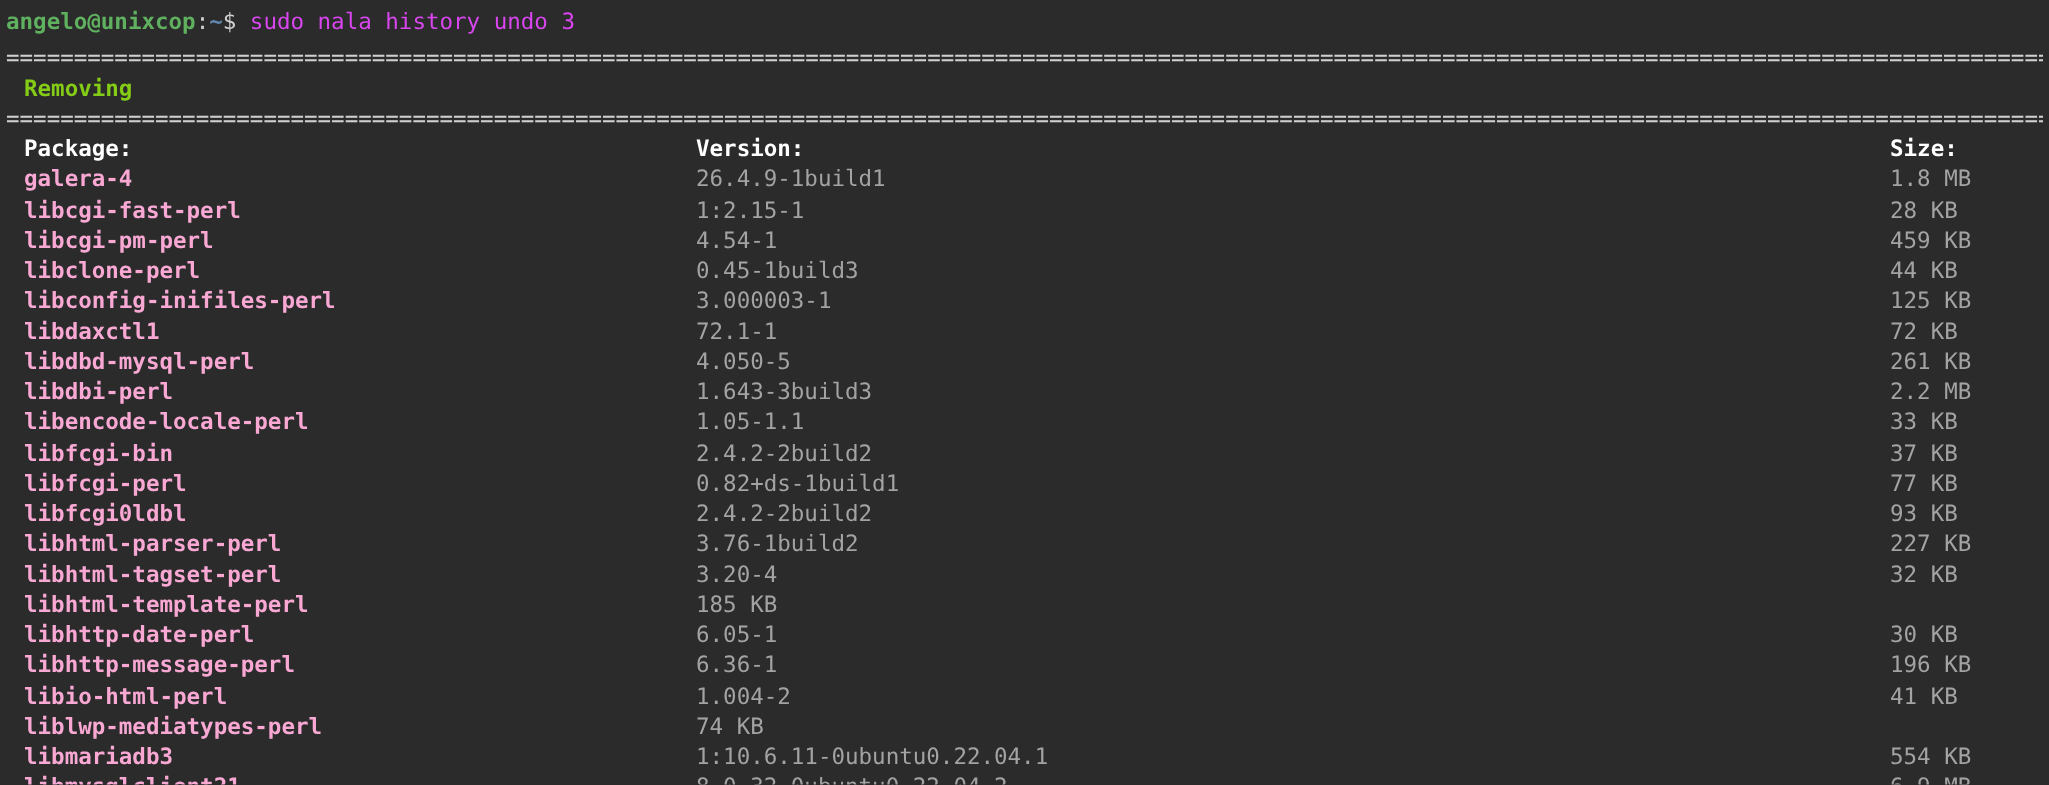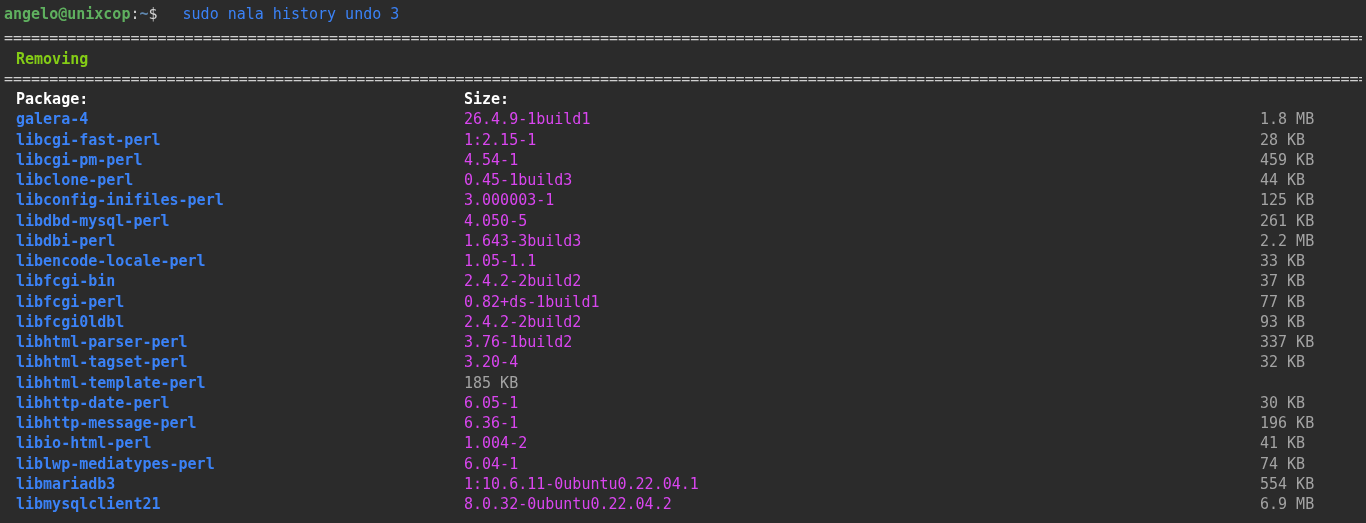--- a/index.html
+++ b/index.html
@@ -32,22 +32,21 @@
       color: #d0d0d0;
     }
     .prompt-tilde {
       color: #5f87af;
       font-weight: bold;
     }
     .prompt-dollar {
       color: #d0d0d0;
     }
     .command {
-      color: #3b82f6;
-      margin-left: 16px;
+      color: #d946ef;
     }
     .separator {
       color: #d0d0d0;
       white-space: nowrap;
       overflow: hidden;
       letter-spacing: 0;
     }
     .section-title {
       color: #84cc16;
       font-weight: bold;
@@ -69,43 +68,44 @@
       flex: 1;
     }
     .col-size {
       width: 90px;
       flex-shrink: 0;
     }
     .table-row {
       display: flex;
     }
     .package-name {
-      color: #3b82f6;
+      color: #f9a8d4;
       font-weight: bold;
     }
     .version-text {
-      color: #d946ef;
+      color: #a3a3a3;
     }
     .size-text {
       color: #a3a3a3;
     }
   </style>
 </head>
 <body>
 
 <div class="terminal">
   <div class="prompt-line">
     <span class="prompt-user">angelo@unixcop</span><span class="prompt-colon">:</span><span class="prompt-tilde">~</span><span class="prompt-dollar">$</span> <span class="command">sudo nala history undo 3</span>
   </div>
   <div class="separator">=======================================================================================================================================================================</div>
   <div class="section-title">Removing</div>
   <div class="separator">=======================================================================================================================================================================</div>
   <div class="table-container">
     <div class="table-header">
       <div class="col-package">Package:</div>
+      <div class="col-version">Version:</div>
       <div class="col-size">Size:</div>
     </div>
     <div id="package-rows">
         <div class="table-row">
           <div class="col-package package-name">galera-4</div>
           <div class="col-version version-text">26.4.9-1build1</div>
           <div class="col-size size-text">1.8 MB</div>
         </div>
         <div class="table-row">
           <div class="col-package package-name">libcgi-fast-perl</div>
@@ -121,20 +121,25 @@
           <div class="col-package package-name">libclone-perl</div>
           <div class="col-version version-text">0.45-1build3</div>
           <div class="col-size size-text">44 KB</div>
         </div>
         <div class="table-row">
           <div class="col-package package-name">libconfig-inifiles-perl</div>
           <div class="col-version version-text">3.000003-1</div>
           <div class="col-size size-text">125 KB</div>
         </div>
         <div class="table-row">
+          <div class="col-package package-name">libdaxctl1</div>
+          <div class="col-version version-text">72.1-1</div>
+          <div class="col-size size-text">72 KB</div>
+        </div>
+        <div class="table-row">
           <div class="col-package package-name">libdbd-mysql-perl</div>
           <div class="col-version version-text">4.050-5</div>
           <div class="col-size size-text">261 KB</div>
         </div>
         <div class="table-row">
           <div class="col-package package-name">libdbi-perl</div>
           <div class="col-version version-text">1.643-3build3</div>
           <div class="col-size size-text">2.2 MB</div>
         </div>
         <div class="table-row">
@@ -153,21 +158,21 @@
           <div class="col-size size-text">77 KB</div>
         </div>
         <div class="table-row">
           <div class="col-package package-name">libfcgi0ldbl</div>
           <div class="col-version version-text">2.4.2-2build2</div>
           <div class="col-size size-text">93 KB</div>
         </div>
         <div class="table-row">
           <div class="col-package package-name">libhtml-parser-perl</div>
           <div class="col-version version-text">3.76-1build2</div>
-          <div class="col-size size-text">337 KB</div>
+          <div class="col-size size-text">227 KB</div>
         </div>
         <div class="table-row">
           <div class="col-package package-name">libhtml-tagset-perl</div>
           <div class="col-version version-text">3.20-4</div>
           <div class="col-size size-text">32 KB</div>
         </div>
         <div class="table-row">
           <div class="col-package package-name">libhtml-template-perl</div>
           <div class="col-size size-text">185 KB</div>
         </div>
@@ -181,21 +186,20 @@
           <div class="col-version version-text">6.36-1</div>
           <div class="col-size size-text">196 KB</div>
         </div>
         <div class="table-row">
           <div class="col-package package-name">libio-html-perl</div>
           <div class="col-version version-text">1.004-2</div>
           <div class="col-size size-text">41 KB</div>
         </div>
         <div class="table-row">
           <div class="col-package package-name">liblwp-mediatypes-perl</div>
-          <div class="col-version version-text">6.04-1</div>
           <div class="col-size size-text">74 KB</div>
         </div>
         <div class="table-row">
           <div class="col-package package-name">libmariadb3</div>
           <div class="col-version version-text">1:10.6.11-0ubuntu0.22.04.1</div>
           <div class="col-size size-text">554 KB</div>
         </div>
         <div class="table-row">
           <div class="col-package package-name">libmysqlclient21</div>
           <div class="col-version version-text">8.0.32-0ubuntu0.22.04.2</div>

